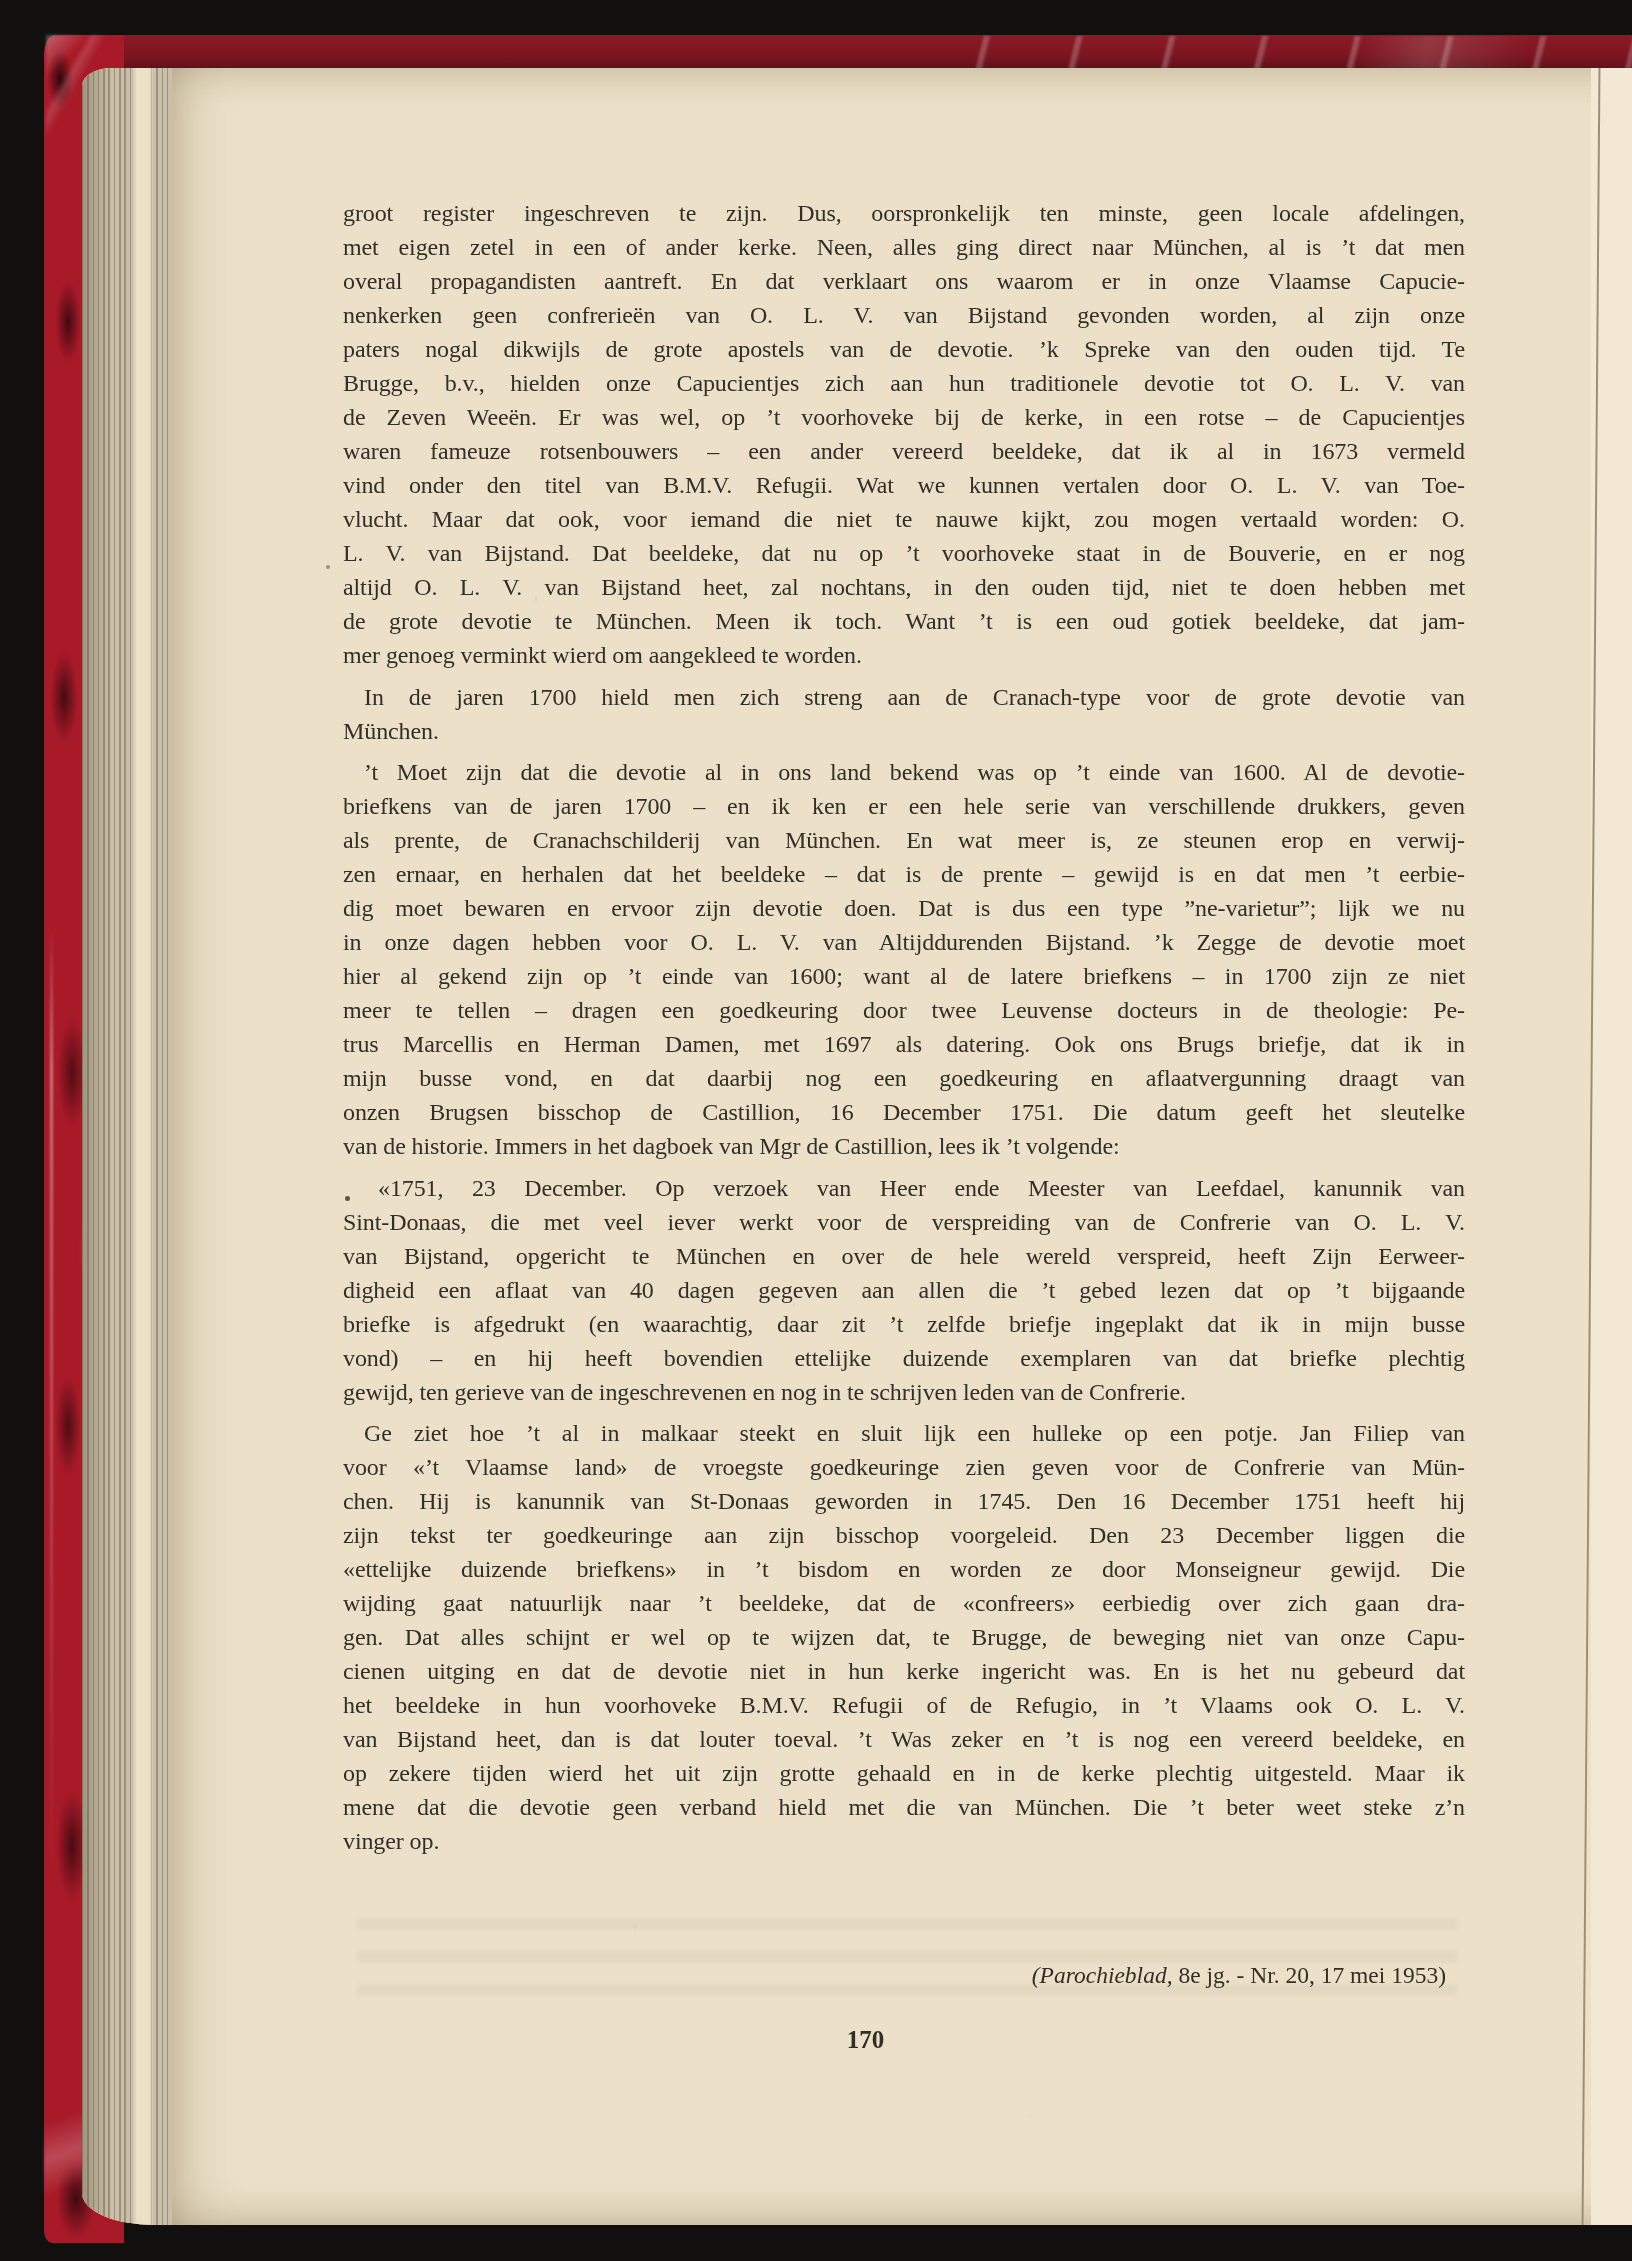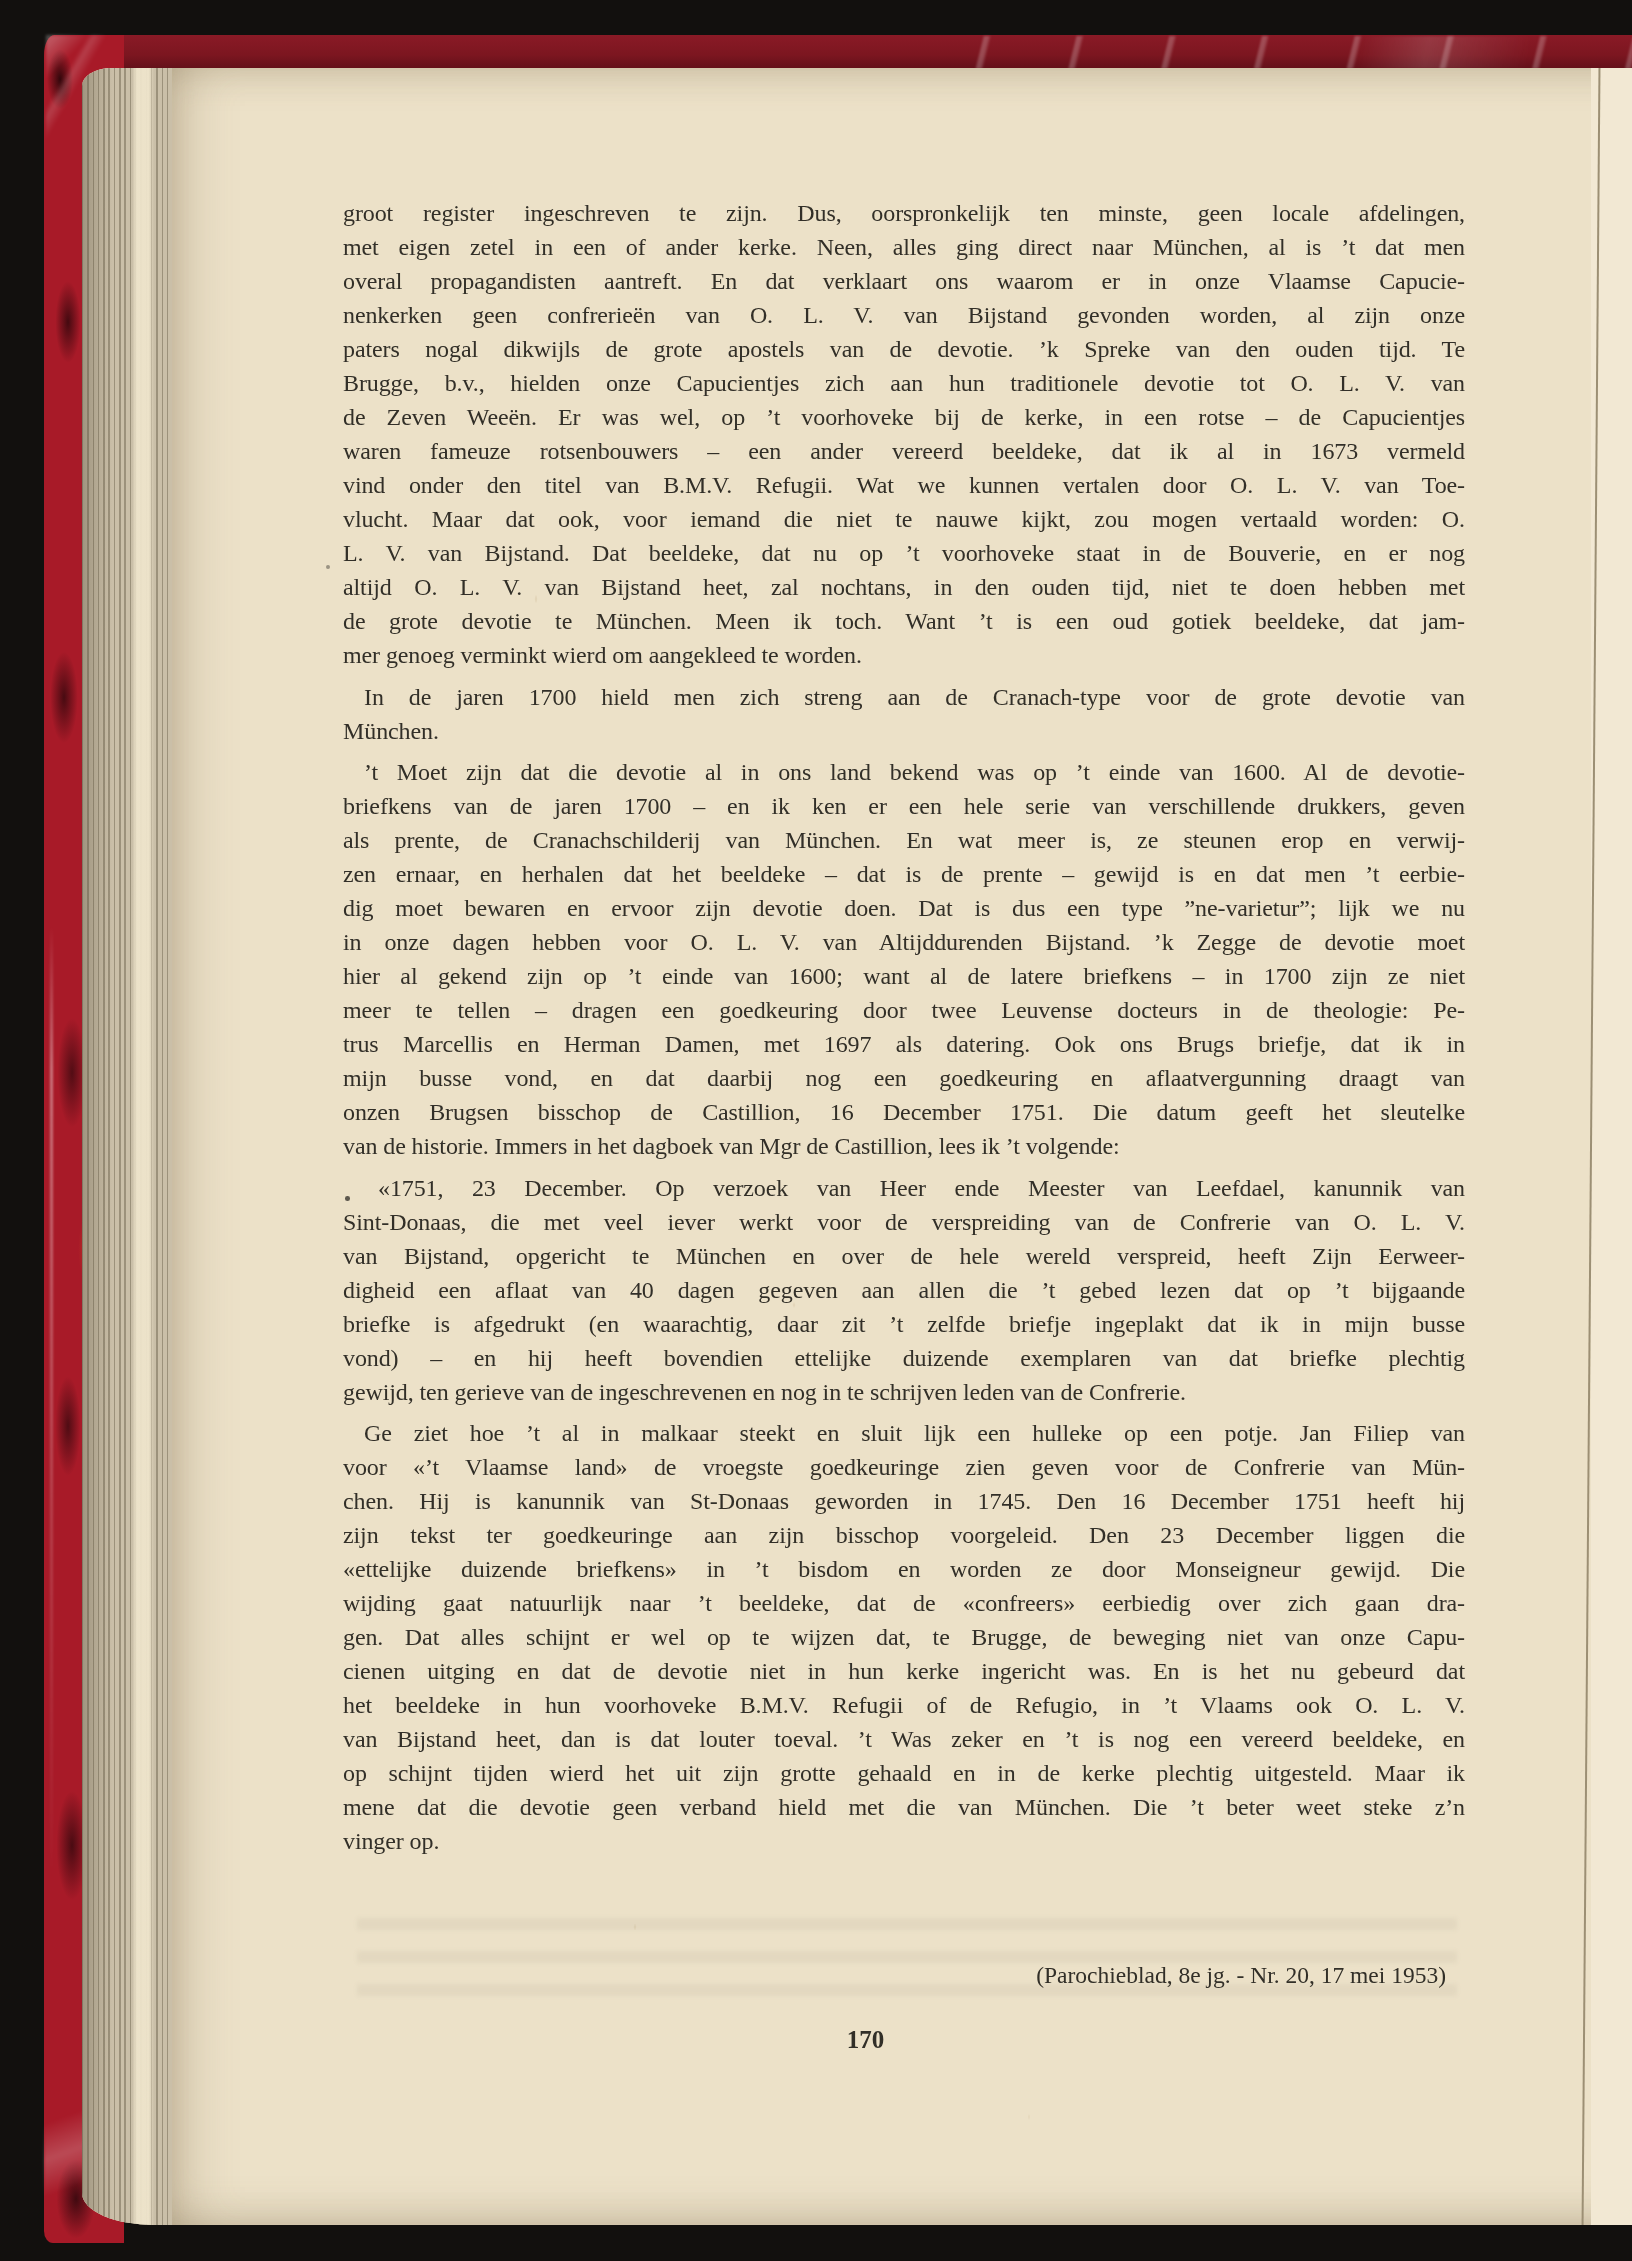--- a/index.html
+++ b/index.html
@@ -73,21 +73,21 @@
     font-size:24px;line-height:34px;color:var(--text-ink,#322f28);
     letter-spacing:-0.1px;}
   .para{margin:0;}
   .para + .para{margin-top:7.6px;}
   .line{text-align:justify;text-align-last:justify;white-space:normal;}
   .line.last{text-align-last:left;}
   .para.indent .line:first-child{text-indent:21px;}
   .para.indent-wide .line:first-child{text-indent:35px;}
   .citation{position:absolute;left:343px;top:1962px;width:1103px;z-index:5;text-align:right;
     font-size:23.5px;color:var(--text-ink,#322f28);}
-  .citation .it{text-align:right;}
+  .citation .it{font-style:italic;text-align:right;}
   .page-number{position:absolute;left:816px;top:2026px;width:99px;z-index:5;text-align:center;
     font-size:25px;color:var(--text-ink,#322f28);font-weight:bold;}
   .ink-speck{position:absolute;border-radius:50%;background:#3a362f;z-index:6;}
 </style>
 </head>
 <body>
 
 <div class="scene">
 
   <div class="spine-top"></div>
@@ -157,21 +157,21 @@
         <div class="line">Ge ziet hoe ’t al in malkaar steekt en sluit lijk een hulleke op een potje. Jan Filiep van</div>
         <div class="line">voor «’t Vlaamse land» de vroegste goedkeuringe zien geven voor de Confrerie van Mün-</div>
         <div class="line">chen. Hij is kanunnik van St-Donaas geworden in 1745. Den 16 December 1751 heeft hij</div>
         <div class="line">zijn tekst ter goedkeuringe aan zijn bisschop voorgeleid. Den 23 December liggen die</div>
         <div class="line">«ettelijke duizende briefkens» in ’t bisdom en worden ze door Monseigneur gewijd. Die</div>
         <div class="line">wijding gaat natuurlijk naar ’t beeldeke, dat de «confreers» eerbiedig over zich gaan dra-</div>
         <div class="line">gen. Dat alles schijnt er wel op te wijzen dat, te Brugge, de beweging niet van onze Capu-</div>
         <div class="line">cienen uitging en dat de devotie niet in hun kerke ingericht was. En is het nu gebeurd dat</div>
         <div class="line">het beeldeke in hun voorhoveke B.M.V. Refugii of de Refugio, in ’t Vlaams ook O. L. V.</div>
         <div class="line">van Bijstand heet, dan is dat louter toeval. ’t Was zeker en ’t is nog een vereerd beeldeke, en</div>
-        <div class="line">op schijnt tijden wierd het uit zijn grotte gehaald en in de kerke plechtig uitgesteld. Maar ik</div>
+        <div class="line">op zekere tijden wierd het uit zijn grotte gehaald en in de kerke plechtig uitgesteld. Maar ik</div>
         <div class="line">mene dat die devotie geen verband hield met die van München. Die ’t beter weet steke z’n</div>
         <div class="line last">vinger op.</div>
       </div>
     </div>
 
   <div class="ink-speck" style="left:345px;top:1196px;width:4.6px;height:4.6px;opacity:.8"></div>
   <div class="ink-speck" style="left:326px;top:565px;width:3.8px;height:3.8px;opacity:.45"></div>
 
   <div class="citation"><span class="it">(Parochieblad,</span><span> 8e jg. - Nr. 20, 17 mei 1953)</span></div>
 

